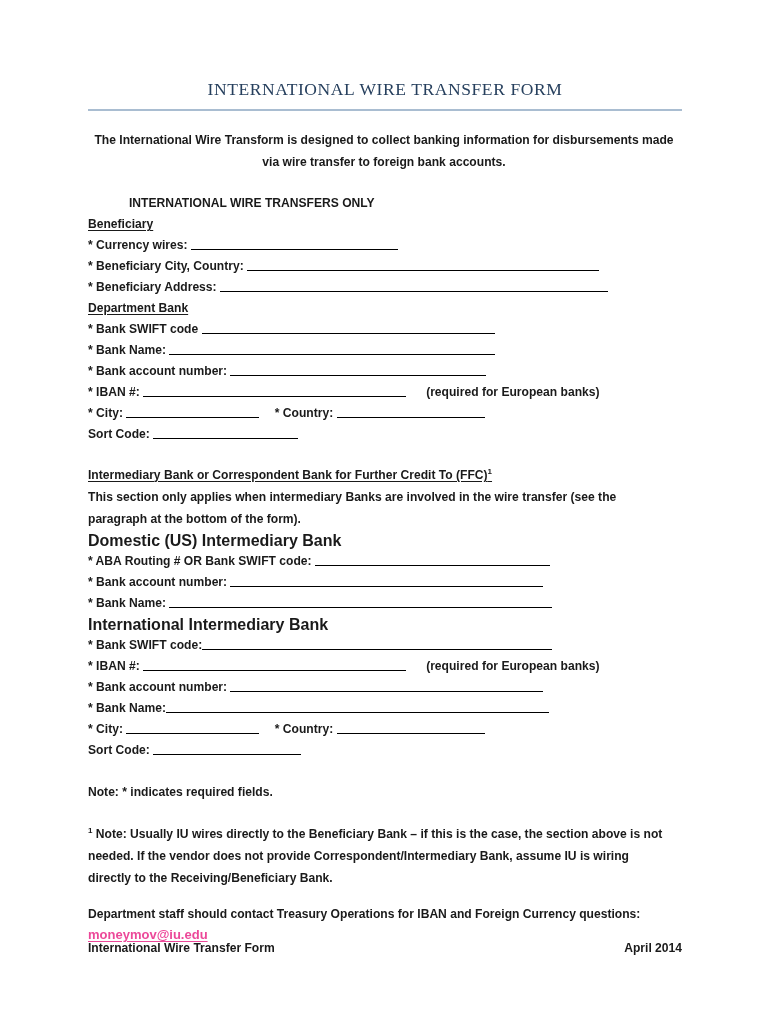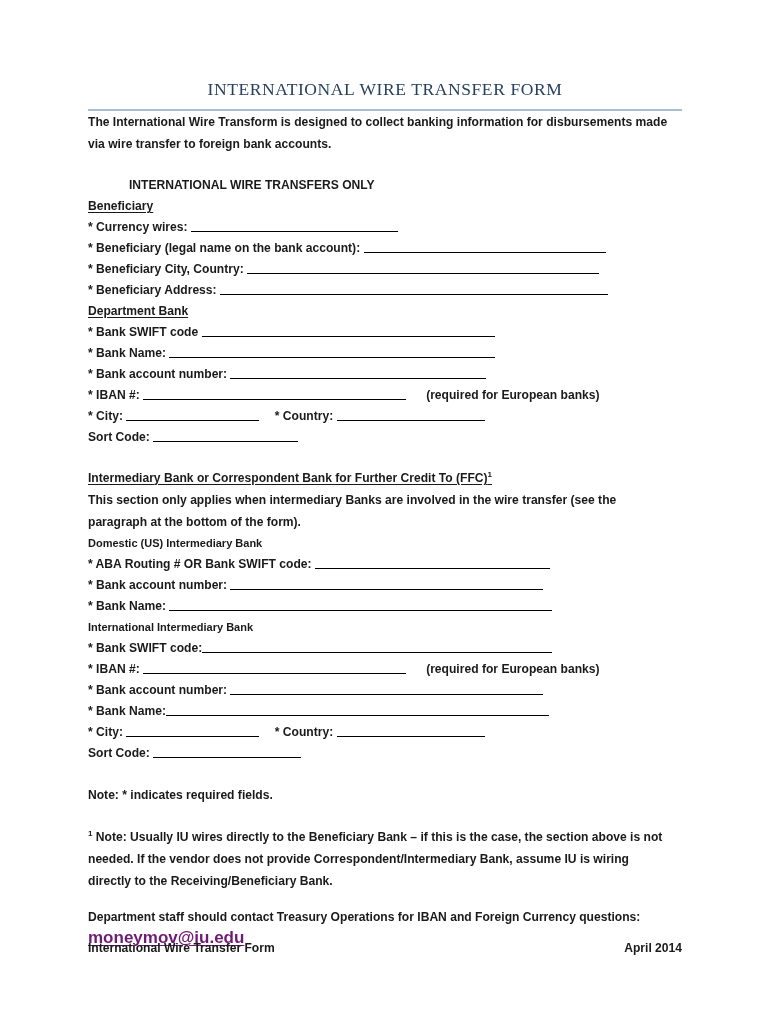--- a/index.html
+++ b/index.html
@@ -49,42 +49,44 @@
   }
 
   
   .para {
     font-size: 12.1px;
     font-weight: bold;
     line-height: 22px;
     margin: 0;
   }
   .intro {
+    margin-top: 18px;
     width: 592px;
+    text-align: center;
   }
   .spacer-lg { height: 20px; }
   .spacer-md { height: 14px; }
 
   .section-caps {
     font-size: 12.1px;
     font-weight: bold;
     line-height: 21px;
     padding-left: 41px;
   }
   .section-head {
     font-size: 12.1px;
     font-weight: bold;
     line-height: 21px;
     text-decoration: underline;
     text-underline-offset: 2px;
     display: inline-block;
     text-align: right;
   }
   .sub-head {
-    font-size: 11px;
+    font-size: 16px;
     font-weight: bold;
     line-height: 21px;
   }
 
   
   .field-row {
     font-size: 12.1px;
     font-weight: bold;
     line-height: 21px;
     white-space: nowrap;
@@ -108,25 +110,25 @@
 
   
   .footnote {
     font-size: 12.1px;
     font-weight: bold;
     line-height: 22px;
     width: 586px;
   }
 
   .link {
-    color: #701a75;
+    color: #ec4899;
     text-decoration: underline;
     text-underline-offset: 2px;
     font-weight: bold;
-    font-size: 17px;
+    font-size: 13px;
   }
 
   
   .footer {
     position: absolute;
     left: 88px;
     top: 941px;
     width: 594px;
     display: flex;
     justify-content: space-between;
@@ -149,24 +151,20 @@
 
     <div class="section-caps">INTERNATIONAL WIRE TRANSFERS ONLY</div>
 
     <div><span class="section-head">Beneficiary</span></div>
 
     <div class="field-row">
       <span class="field-label">* Currency wires:</span>
       <span class="rule" style="width:207px"></span>
     </div>
     <div class="field-row">
-      <span class="field-label">* Beneficiary (legal name on the bank account):</span>
-      <span class="rule" style="width:242px"></span>
-    </div>
-    <div class="field-row">
       <span class="field-label">* Beneficiary City, Country:</span>
       <span class="rule" style="width:352px"></span>
     </div>
     <div class="field-row">
       <span class="field-label">* Beneficiary Address:</span>
       <span class="rule" style="width:388px"></span>
     </div>
 
     <div><span class="section-head">Department Bank</span></div>
 

